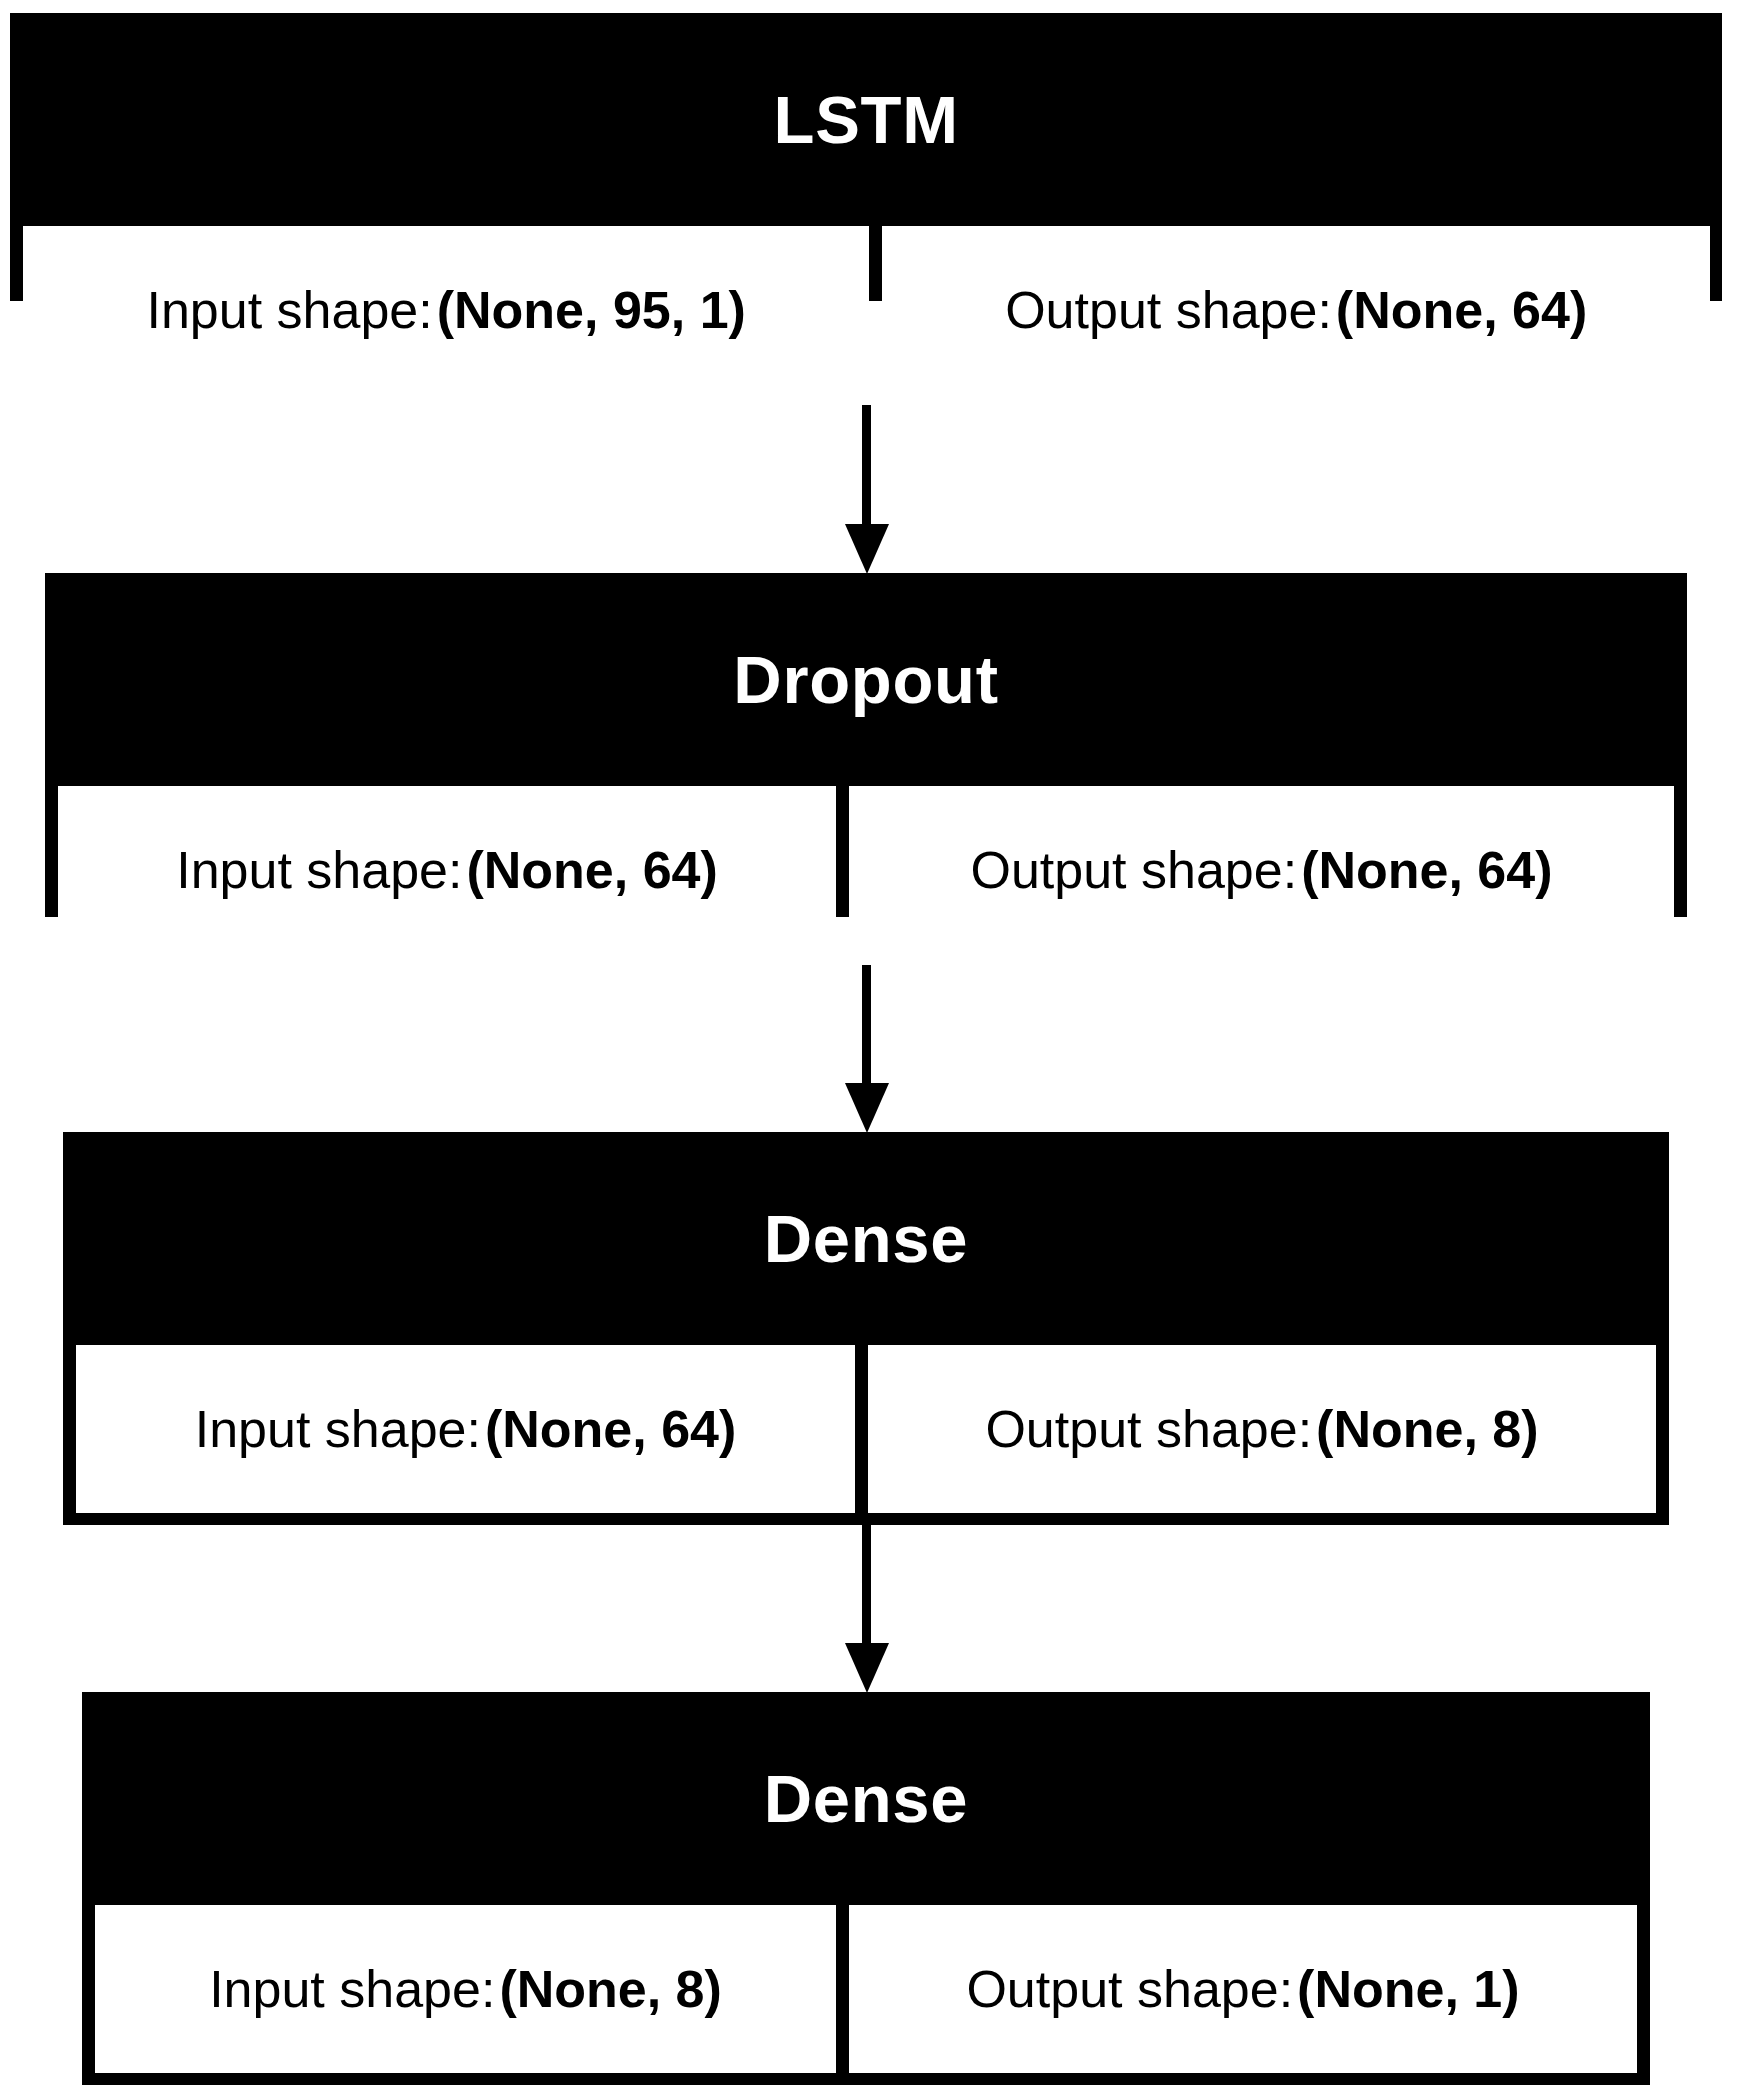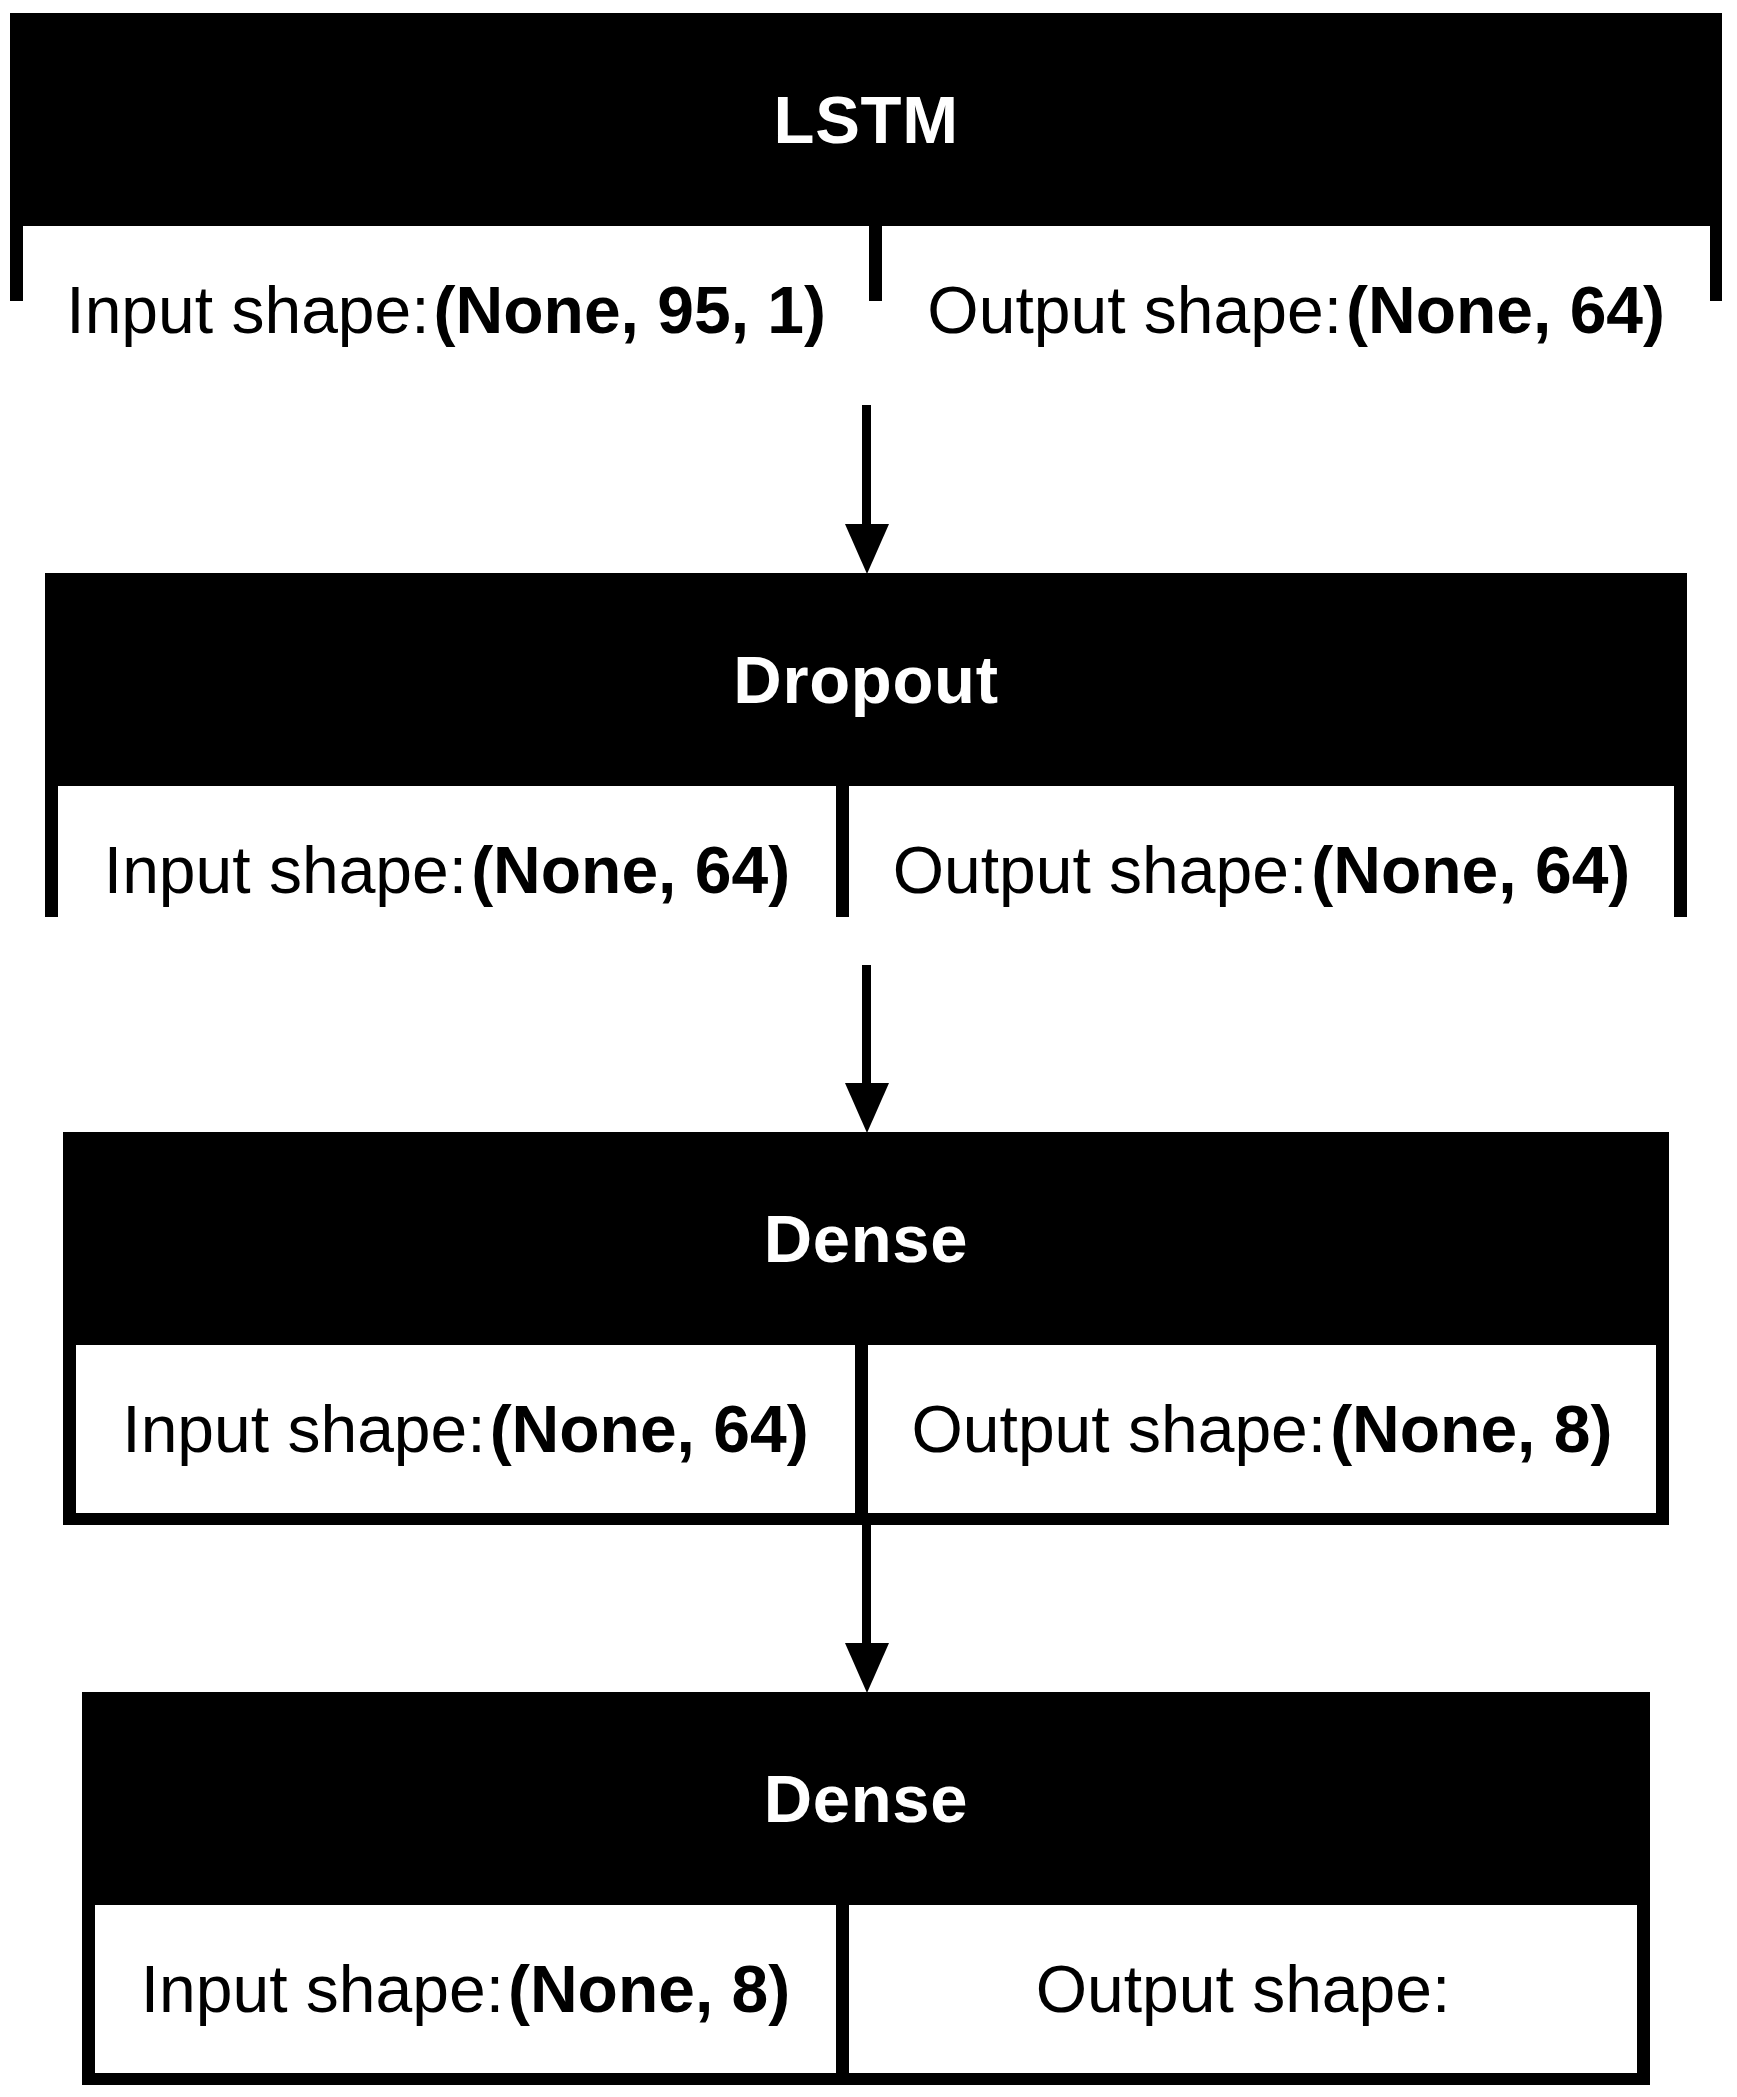--- a/index.html
+++ b/index.html
@@ -3,21 +3,21 @@
 <meta charset="utf-8">
 <style>
   html, body { margin:0; padding:0; background:#ffffff; }
   body { width:1738px; height:2097px; position:relative; overflow:hidden;
          font-family:"Liberation Sans", sans-serif; }
   .layer { position:absolute; background:#000; }
   .layer-title { position:absolute; left:0; right:0; top:0; display:flex;
                  align-items:center; justify-content:center; color:#fff;
                  font-weight:bold; font-size:67px; letter-spacing:0.7px; }
   .cell { position:absolute; background:#fff; display:flex; align-items:center;
-          justify-content:center; font-size:66px; color:#000; white-space:nowrap; }
+          justify-content:center; font-size:52px; color:#000; white-space:nowrap; }
   .cell .lbl { font-weight:normal; }
   .cell .val { font-weight:bold; margin-left:4px; }
   .edge { position:absolute; background:#000; width:8.7px; }
   .arrowhead { position:absolute; width:0; height:0;
                border-left:22px solid transparent; border-right:22px solid transparent;
                border-top:50px solid #000; }
 </style>
 </head>
 <body>
 
@@ -67,15 +67,16 @@
 <div class="arrowhead" style="left:845px; top:1643px;"></div>
 
 <div class="layer" style="left:82px; top:1692px; width:1568px; height:393px;">
   <div class="layer-title" style="height:213px;">Dense</div>
   <div class="cell" style="left:13px; top:213px; width:741px; height:168px;">
     <span class="lbl">Input shape:</span>
     <span class="val">(None, 8)</span>
   </div>
   <div class="cell" style="left:767px; top:213px; width:788px; height:168px;">
     <span class="lbl">Output shape:</span>
+    <span class="val">(None, 1)</span>
   </div>
 </div>
 
 
 </body></html>

